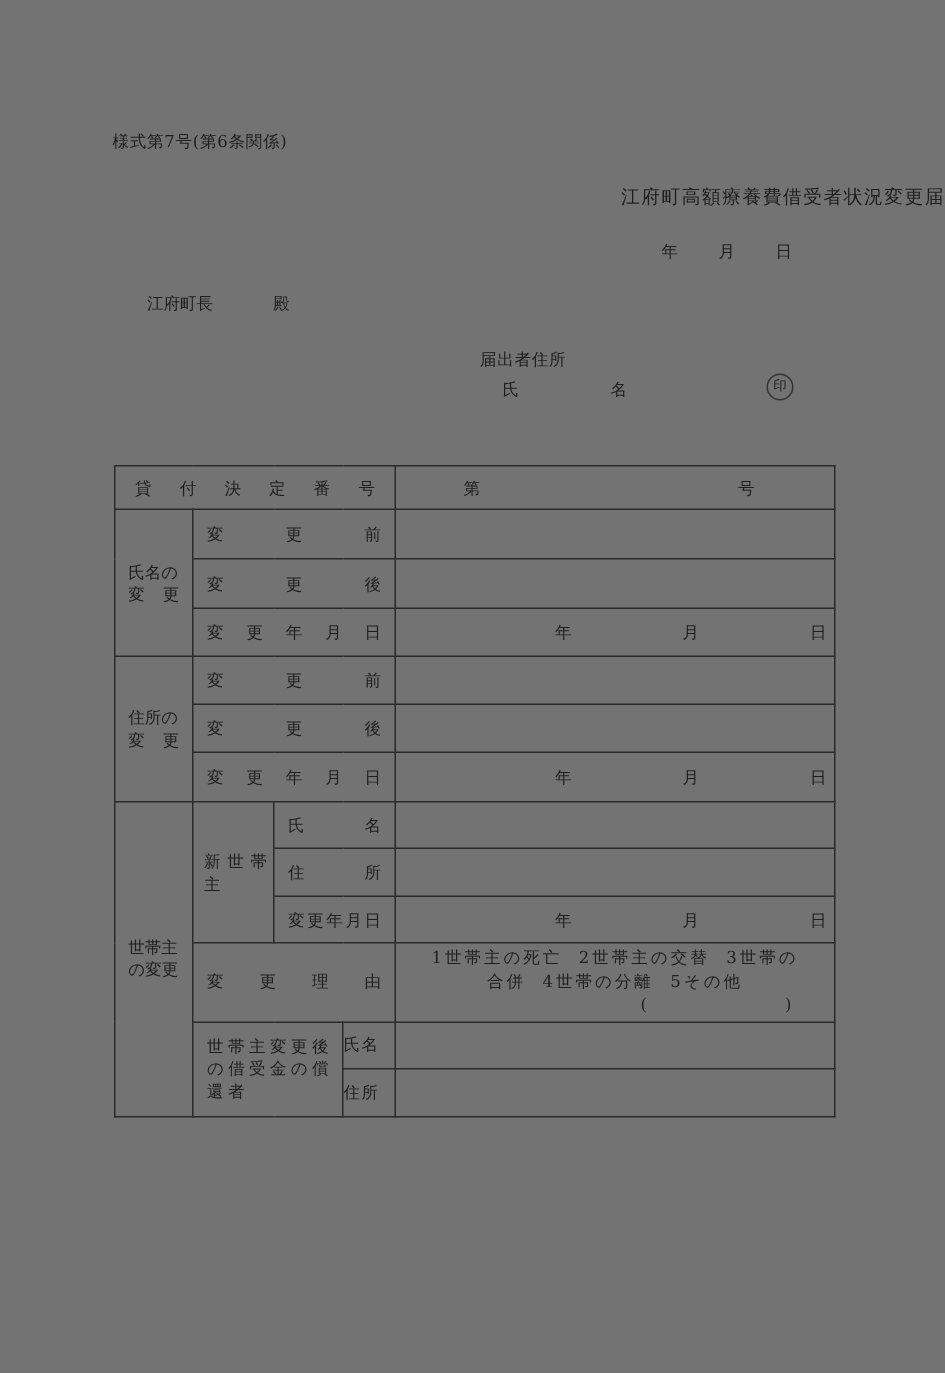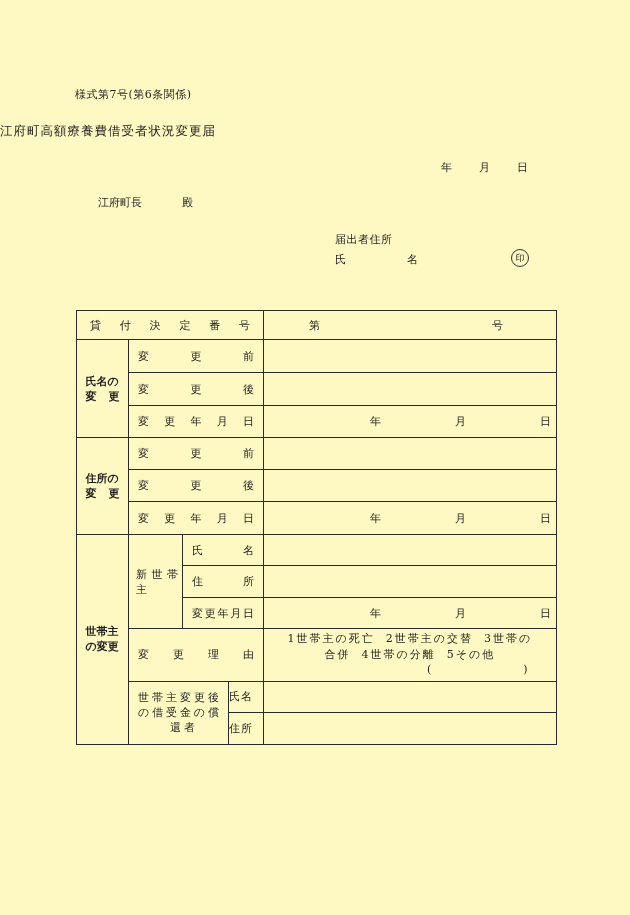--- a/index.html
+++ b/index.html
@@ -1,32 +1,32 @@
 <!DOCTYPE html>
 <html><head>
 <meta charset="utf-8">
 <style>
   html,body{margin:0;padding:0;background:#e8e8e8;}
   .page{
     position:relative;
     width:630px;height:915px;
-    background:#fef9c3;
+    background:#737373;
     font-family:"DejaVu Serif","Liberation Serif",serif;
     color:#1e1e1e;
     font-size:11px;
     overflow:hidden;
   }
   
   .style-number{position:absolute;left:75px;top:87px;letter-spacing:0.5px;}
-  .doc-title{position:absolute;left:0;top:123px;width:630px;text-align:left;font-size:12.5px;letter-spacing:1px;}
+  .doc-title{position:absolute;left:0;top:123px;width:630px;text-align:right;font-size:12.5px;letter-spacing:1px;}
   .date-line{position:absolute;left:441px;top:160px;display:flex;}
   .date-line span + span{margin-left:27px;}
   .addressee{position:absolute;left:98px;top:195px;display:flex;text-align:center;}
   .addressee .honorific{margin-left:40px;}
-  .decl-addr{position:absolute;left:335px;top:232px;letter-spacing:0.5px;}
+  .decl-addr{position:absolute;left:320px;top:232px;letter-spacing:0.5px;}
   .decl-name{position:absolute;left:335px;top:252px;width:83px;}
   .seal{
     position:absolute;left:511px;top:249px;
     width:16px;height:16px;border:1px solid #333;border-radius:50%;
     display:flex;align-items:center;justify-content:center;
     font-size:9px;line-height:1;
   }
   .intro{position:absolute;left:95px;top:292px;letter-spacing:0.3px;}
 
   
@@ -46,33 +46,33 @@
 
   
   .jflex{display:flex;justify-content:space-between;}
 
   .pad13{margin:0 13px;}          
   .rowlbl{margin:0 9px;}          
 
   .no-wrap{display:flex;padding-left:45px;}
   .no-wrap .no-go{margin-left:172px;}
 
-  .secinner{width:34px;margin:0 auto;line-height:15px;font-weight:bold;}
+  .secinner{width:34px;margin:0 auto;line-height:15px;}
   .nsh{margin-left:7px;width:42px;line-height:15px;}
 
   .datecell{display:flex;justify-content:flex-end;padding-right:5px;}
   .datecell span + span{margin-left:74px;}
 
   .reason{padding:2px 5px 3px 5px;line-height:15.5px;letter-spacing:2px;}
   .rline{white-space:pre;text-align:center;}
   .parenline{display:flex;padding-left:158px;letter-spacing:0;}
   .parenline span + span{margin-left:92px;}
 
   .rep{margin:0 9px;line-height:15px;}
-  .rep .plain{letter-spacing:3px;margin-left:32px;}
+  .rep .plain{letter-spacing:3px;}
   .ctr{letter-spacing:1px;}
 </style>
 </head>
 <body>
 
 <div class="page">
 
   <div class="style-number">様式第7号(第6条関係)</div>
   <div class="doc-title">江府町高額療養費借受者状況変更届</div>
 

